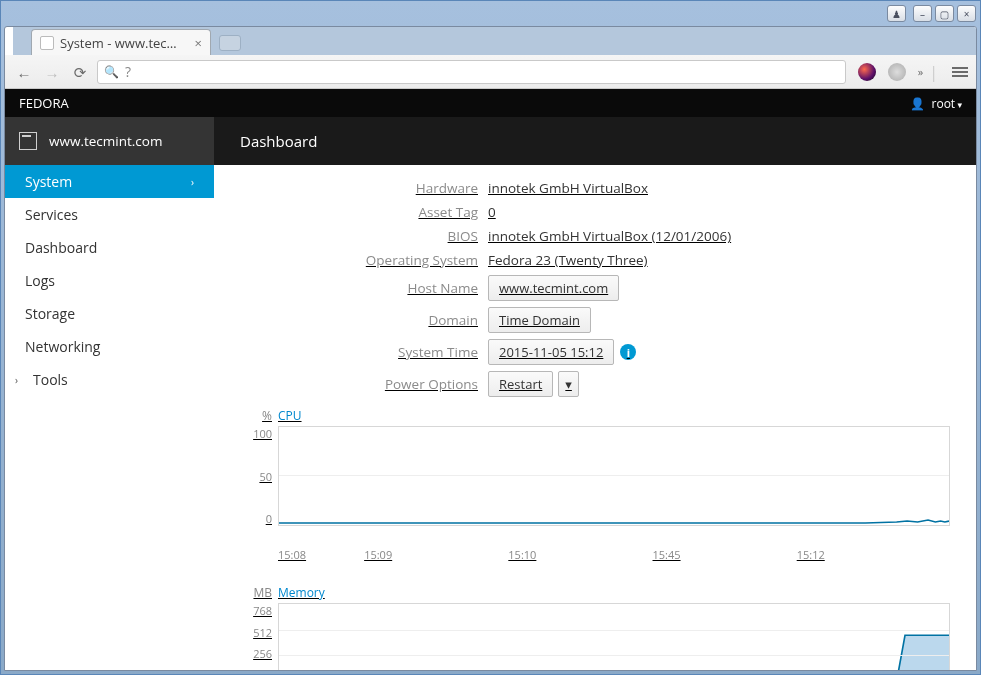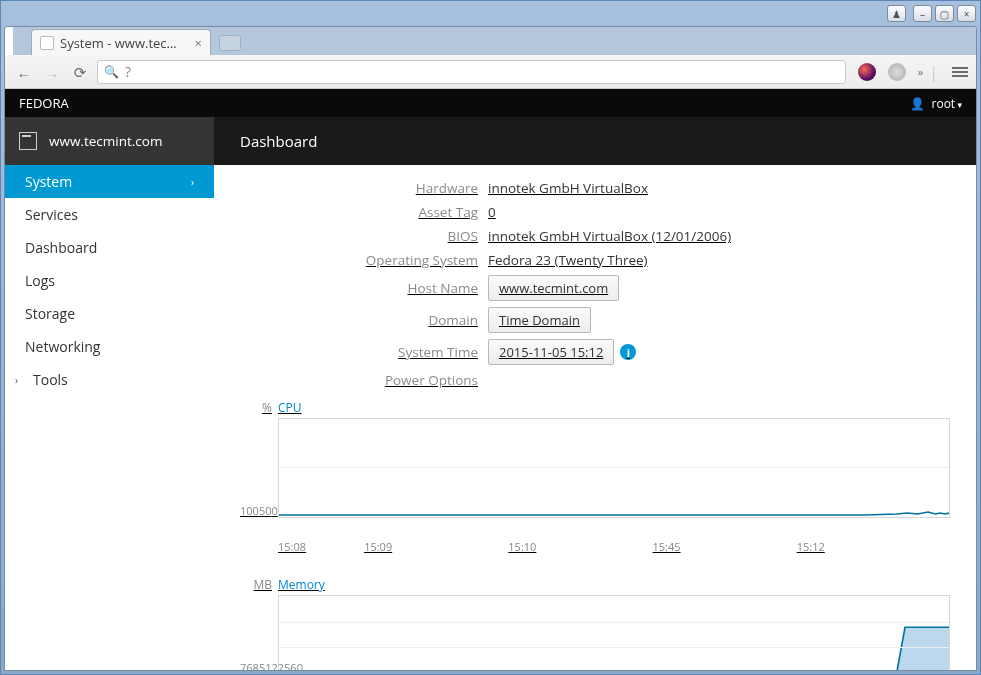--- a/index.html
+++ b/index.html
@@ -117,21 +117,21 @@
   .btn.caret { padding:0 6px; margin-left:-1px;}
   .info-badge { width:16px;height:16px;border-radius:50%;background:#0099d3;color:#fff;
     font-size:11px;font-weight:bold;display:flex;align-items:center;justify-content:center; }
 
   
   .chart-block { margin-top:10px; }
   .chart-head { display:flex; font-size:12px; color:#555; margin-bottom:2px;}
   .chart-head .unit { width:38px; text-align:right; padding-right:6px; color:#888;}
   .chart-head .link { color:#0088ce; }
   .chart-row { display:flex; }
-  .yaxis { width:38px; display:flex; justify-content:space-between;
+  .yaxis { width:38px; display:flex; flex-direction:column; justify-content:space-between;
     align-items:flex-end; padding-right:6px; font-size:11px; color:#888; }
   .plot { flex:1; }
   .plotarea { border:1px solid #d7d7d7; position:relative; }
   .gridline { position:absolute; left:0; right:0; height:1px; background:#eee; }
   .xaxis-labels { display:flex; font-size:11px; color:#888; margin-top:21px; }
   .xaxis-labels span { text-align:left; }
 
   
   .content-inner::-webkit-scrollbar { width:15px; }
   .content-inner::-webkit-scrollbar-track { background:#f0f0f0; }
@@ -248,20 +248,24 @@
                     <span class="btn">Time Domain</span>
                   </div>
 
                 <div class="k">System Time</div>
                 <div class="v">
                   <span class="btn">2015-11-05 15:12</span>
                   <span class="info-badge">i</span>
                 </div>
 
                 <div class="k">Power Options</div>
+                <div class="v">
+                  <span class="btn">Restart</span>
+                    <span class="btn caret">▾</span>
+                </div>
               </div>
 
               <div class="chart-block">
                 <div class="chart-head">
                   <span class="unit">%</span>
                   <span class="link">CPU</span>
                 </div>
                 <div class="chart-row">
                   <div class="yaxis" style="height:100px">
                     <span>100</span>

